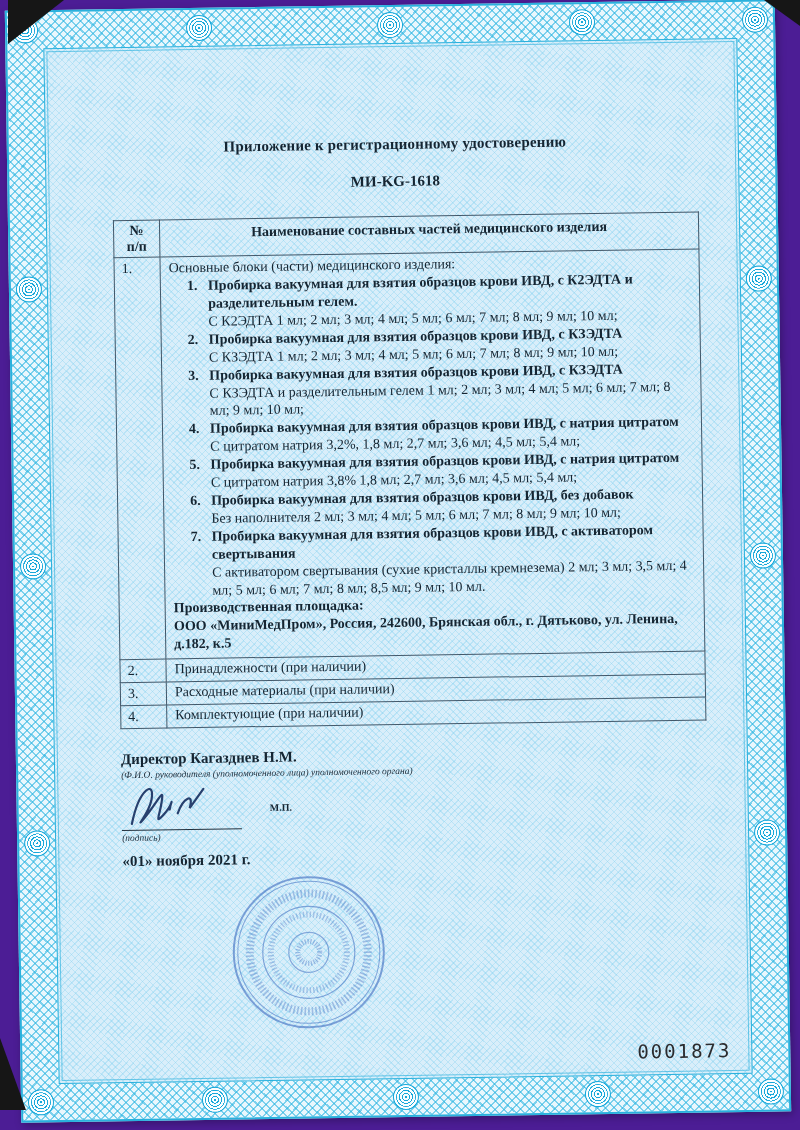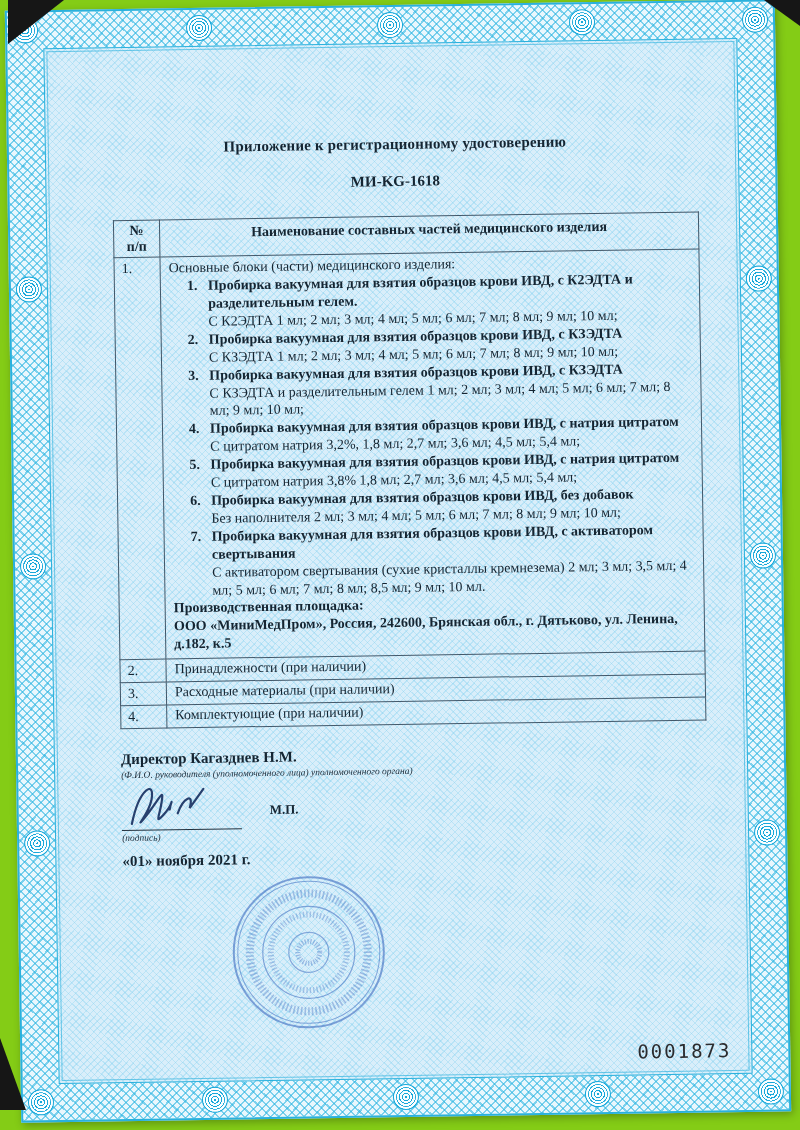--- a/index.html
+++ b/index.html
@@ -2,21 +2,21 @@
 <html><head>
 <meta charset="utf-8">
 <style>
   * { box-sizing: border-box; }
   html, body { margin: 0; padding: 0; }
   body {
     width: 800px; height: 1130px;
     font-family: "Liberation Serif", "DejaVu Serif", serif;
     background: #f4f3ef;
   }
-  .scene { position: relative; width: 800px; height: 1130px; overflow: hidden; background: #84cc16; }
+  .scene { position: relative; width: 800px; height: 1130px; overflow: hidden; background: #4c1d95; }
 
   
   .corner { position: absolute; background: #161616; z-index: 3; }
   .corner-tl { left: 8px; top: 0; width: 56px; height: 44px; clip-path: polygon(0 0, 100% 0, 0 100%); }
   .corner-tr { right: 0; top: 0; width: 36px; height: 26px; clip-path: polygon(0 0, 100% 0, 100% 100%); }
   .corner-bl { left: 0; top: 1038px; width: 26px; height: 72px; clip-path: polygon(0 0, 100% 100%, 0 100%); }
 
   
   .paper {
     position: absolute; left: 13px; top: 5px; width: 770px; height: 1112px;
@@ -81,21 +81,21 @@
   .item-body { flex: 1; display: block; }
   .item-title { display: block; font-weight: bold; }
   .item-detail { display: block; }
   .prod-label, .prod-info { font-weight: bold; }
 
   .sig-block { position: relative; margin: 22px 0 0 22px; width: 420px; }
   .director-line { font-size: 15px; font-weight: bold; }
   .small-caption { font-size: 9.5px; font-style: italic; margin-top: 2px; color: #1d2d3b; }
   .sig-area { position: relative; height: 50px; }
   .signature-svg { position: absolute; left: 2px; top: -2px; }
-  .mp-label { position: absolute; left: 148px; top: 24px; font-size: 13px; font-weight: bold; }
+  .mp-label { position: absolute; left: 148px; top: 24px; font-size: 10px; font-weight: bold; }
   .sig-line { width: 120px; border-bottom: 1.4px solid #22303d; }
   .date-line { margin-top: 10px; font-size: 15px; font-weight: bold; }
 
   .stamp-svg { position: absolute; left: 172px; top: 828px; opacity: 0.85; }
   .serial-number {
     position: absolute; left: 578px; top: 1000px;
     font-family: "DejaVu Sans Mono", monospace;
     font-size: 19px; letter-spacing: 2px; color: #2b2b2e;
   }
 </style>

